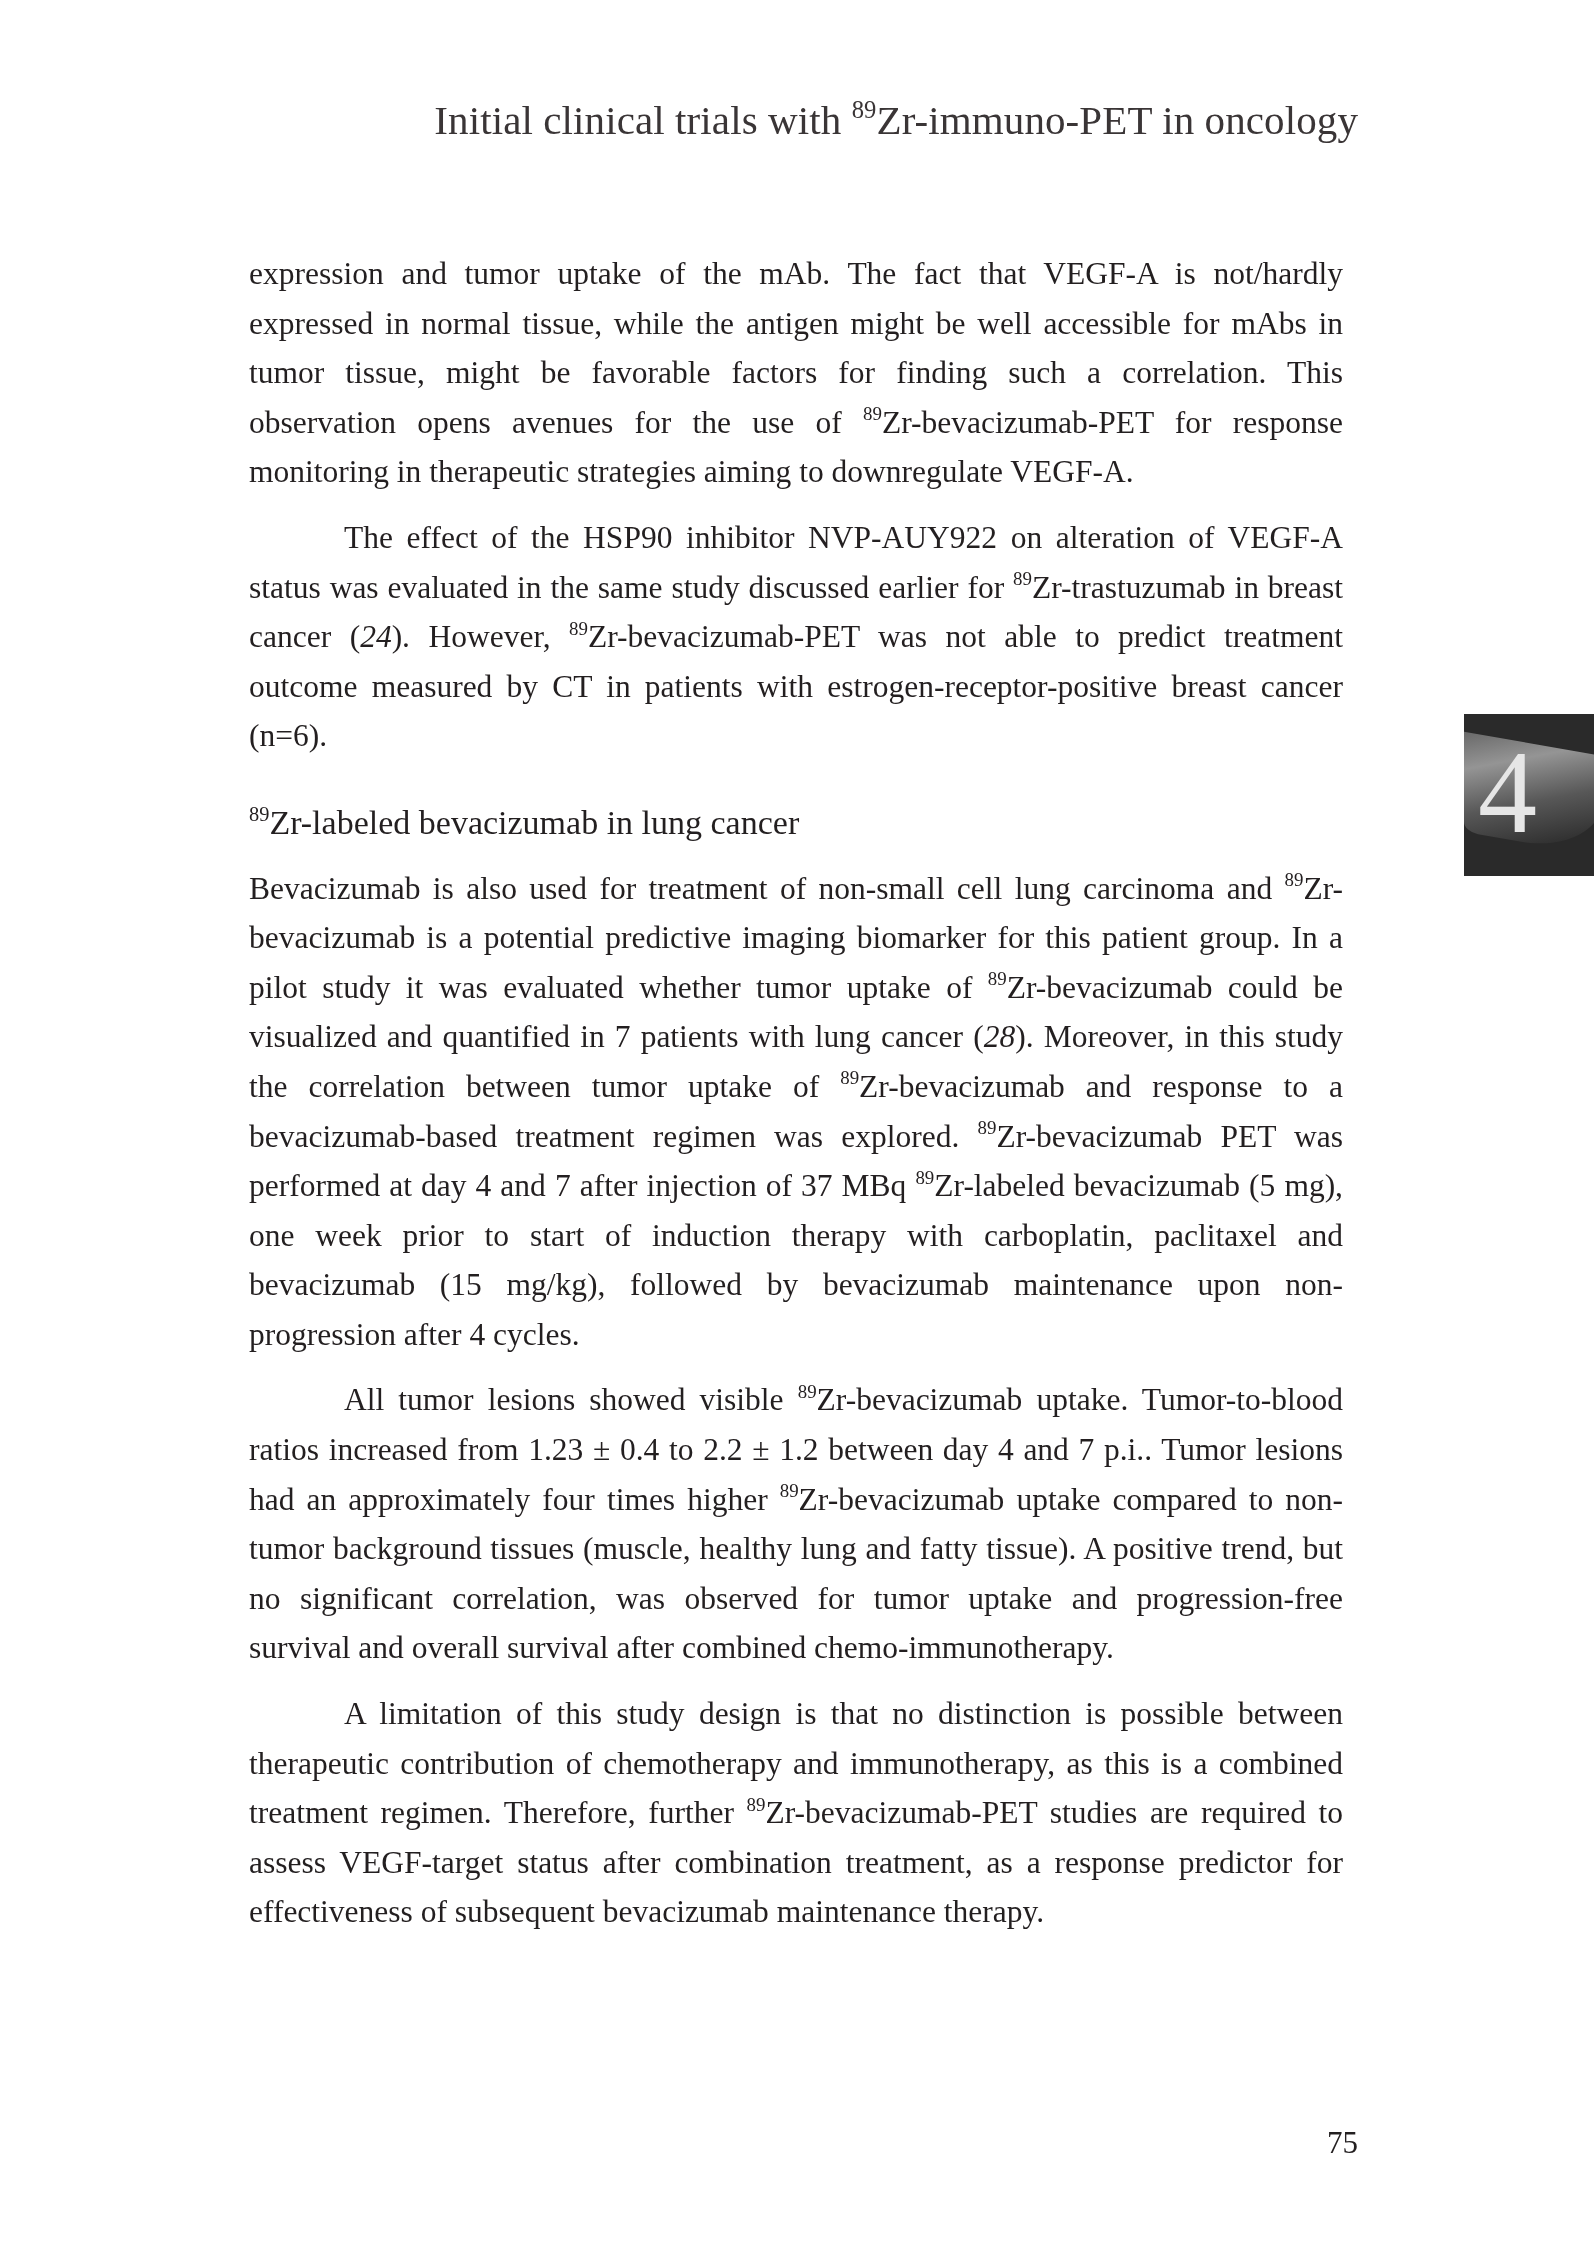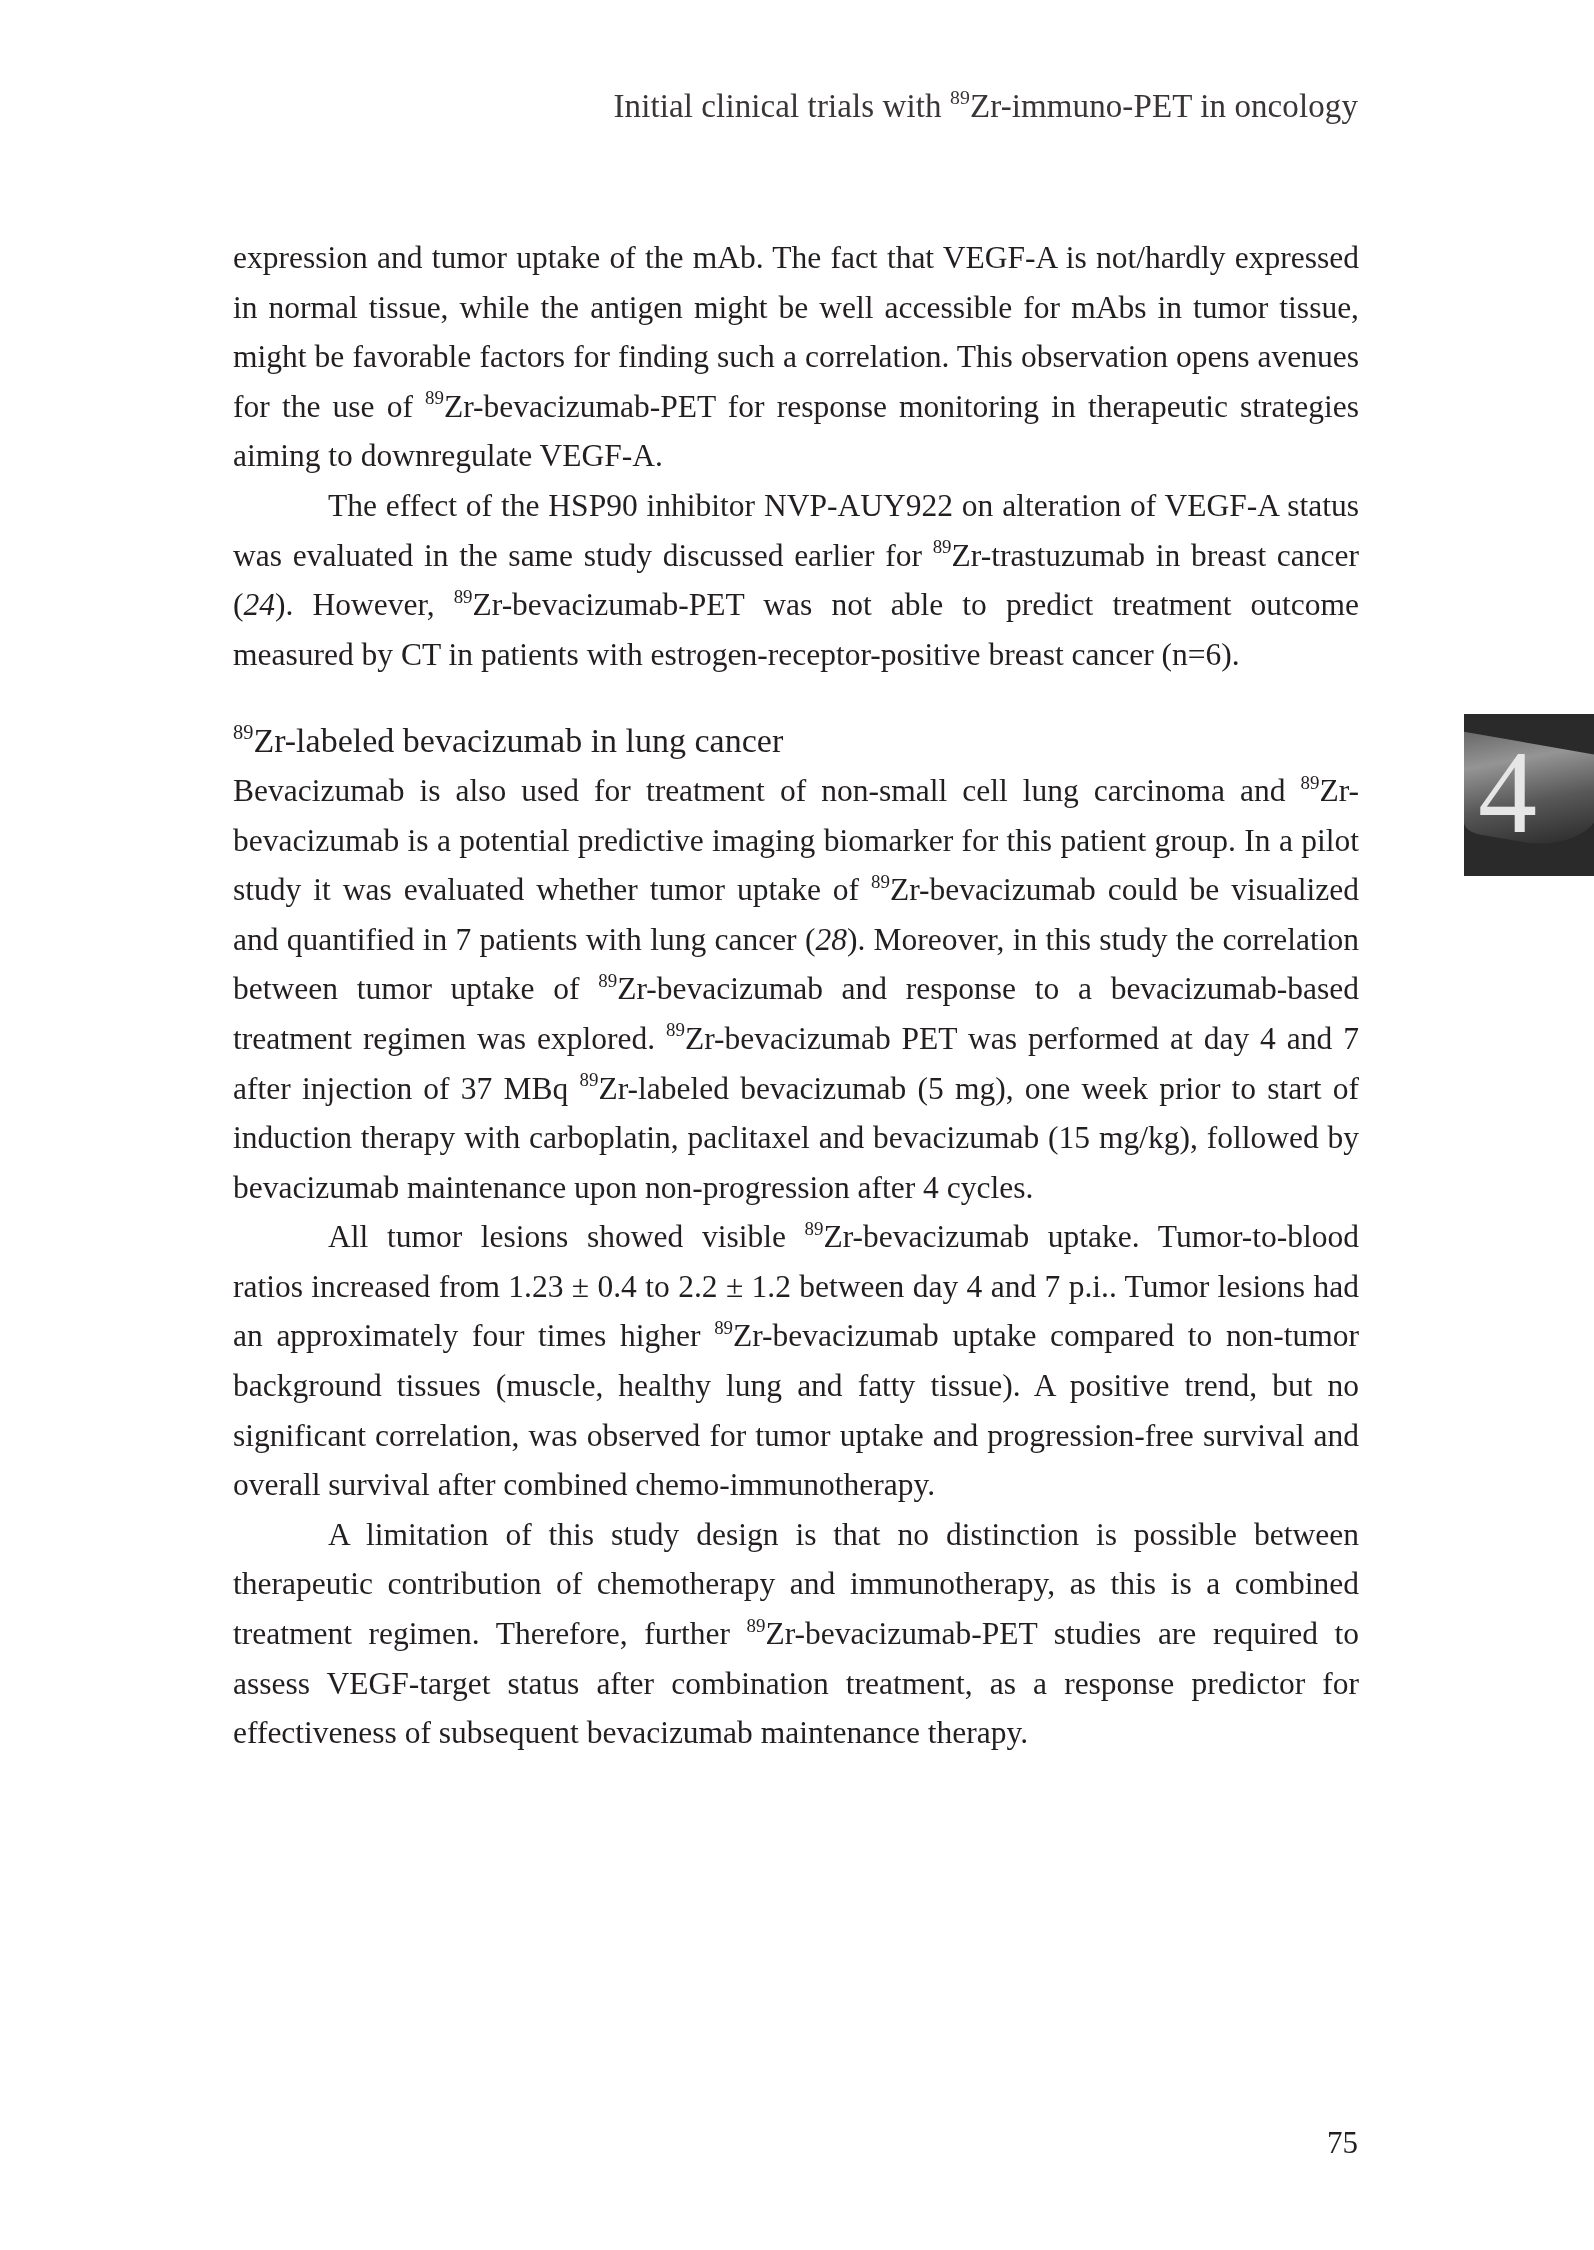--- a/index.html
+++ b/index.html
@@ -1,22 +1,22 @@
 <!DOCTYPE html>
 <html><head>
 <meta charset="utf-8">
 <style>
   html, body { margin: 0; padding: 0; background: #ffffff; }
   body { width: 1594px; height: 2250px; position: relative; overflow: hidden;
          font-family: "Liberation Serif", "DejaVu Serif", serif; color: #231f20; }
-  .running-header { position: absolute; top: 88px; right: 236px; font-size: 33px;
+  .running-header { position: absolute; top: 96px; right: 236px; font-size: 41px;
          color: #3a3536; letter-spacing: 0.1px; white-space: nowrap; }
   .text-col { position: absolute; left: 233px; top: 233px; width: 1126px; font-size: 31.5px;
          line-height: 49.6px; text-align: justify; }
-  .text-col p { margin: 0; }
+  .text-col p { margin: 16px; }
   .text-col p.indent { text-indent: 95px; }
   sup { font-size: 0.6em; line-height: 0; position: relative; top: -0.05em; vertical-align: super; }
   .section-head { font-size: 34px; margin-top: 37px !important; line-height: 49.6px; }
   .chapter-tab { position: absolute; left: 1464px; top: 714px; width: 130px; height: 162px;
          background: #2a2a2a; overflow: hidden; }
   .chapter-tab .swirl { position: absolute; left: 0; top: 30px; width: 140px; height: 100px;
          background: linear-gradient(160deg, #6c6c6c 0%, #9a9a9a 25%, #5a5a5a 55%, #2a2a2a 90%);
          border-radius: 0 0 60% 10%; transform: skewY(10deg); opacity: 0.95; }
   .chapter-tab .num { position: absolute; left: 14px; top: 20px; font-size: 118px; color: #e6e6e6;
          font-family: "Liberation Serif", "DejaVu Serif", serif; line-height: 1; }

